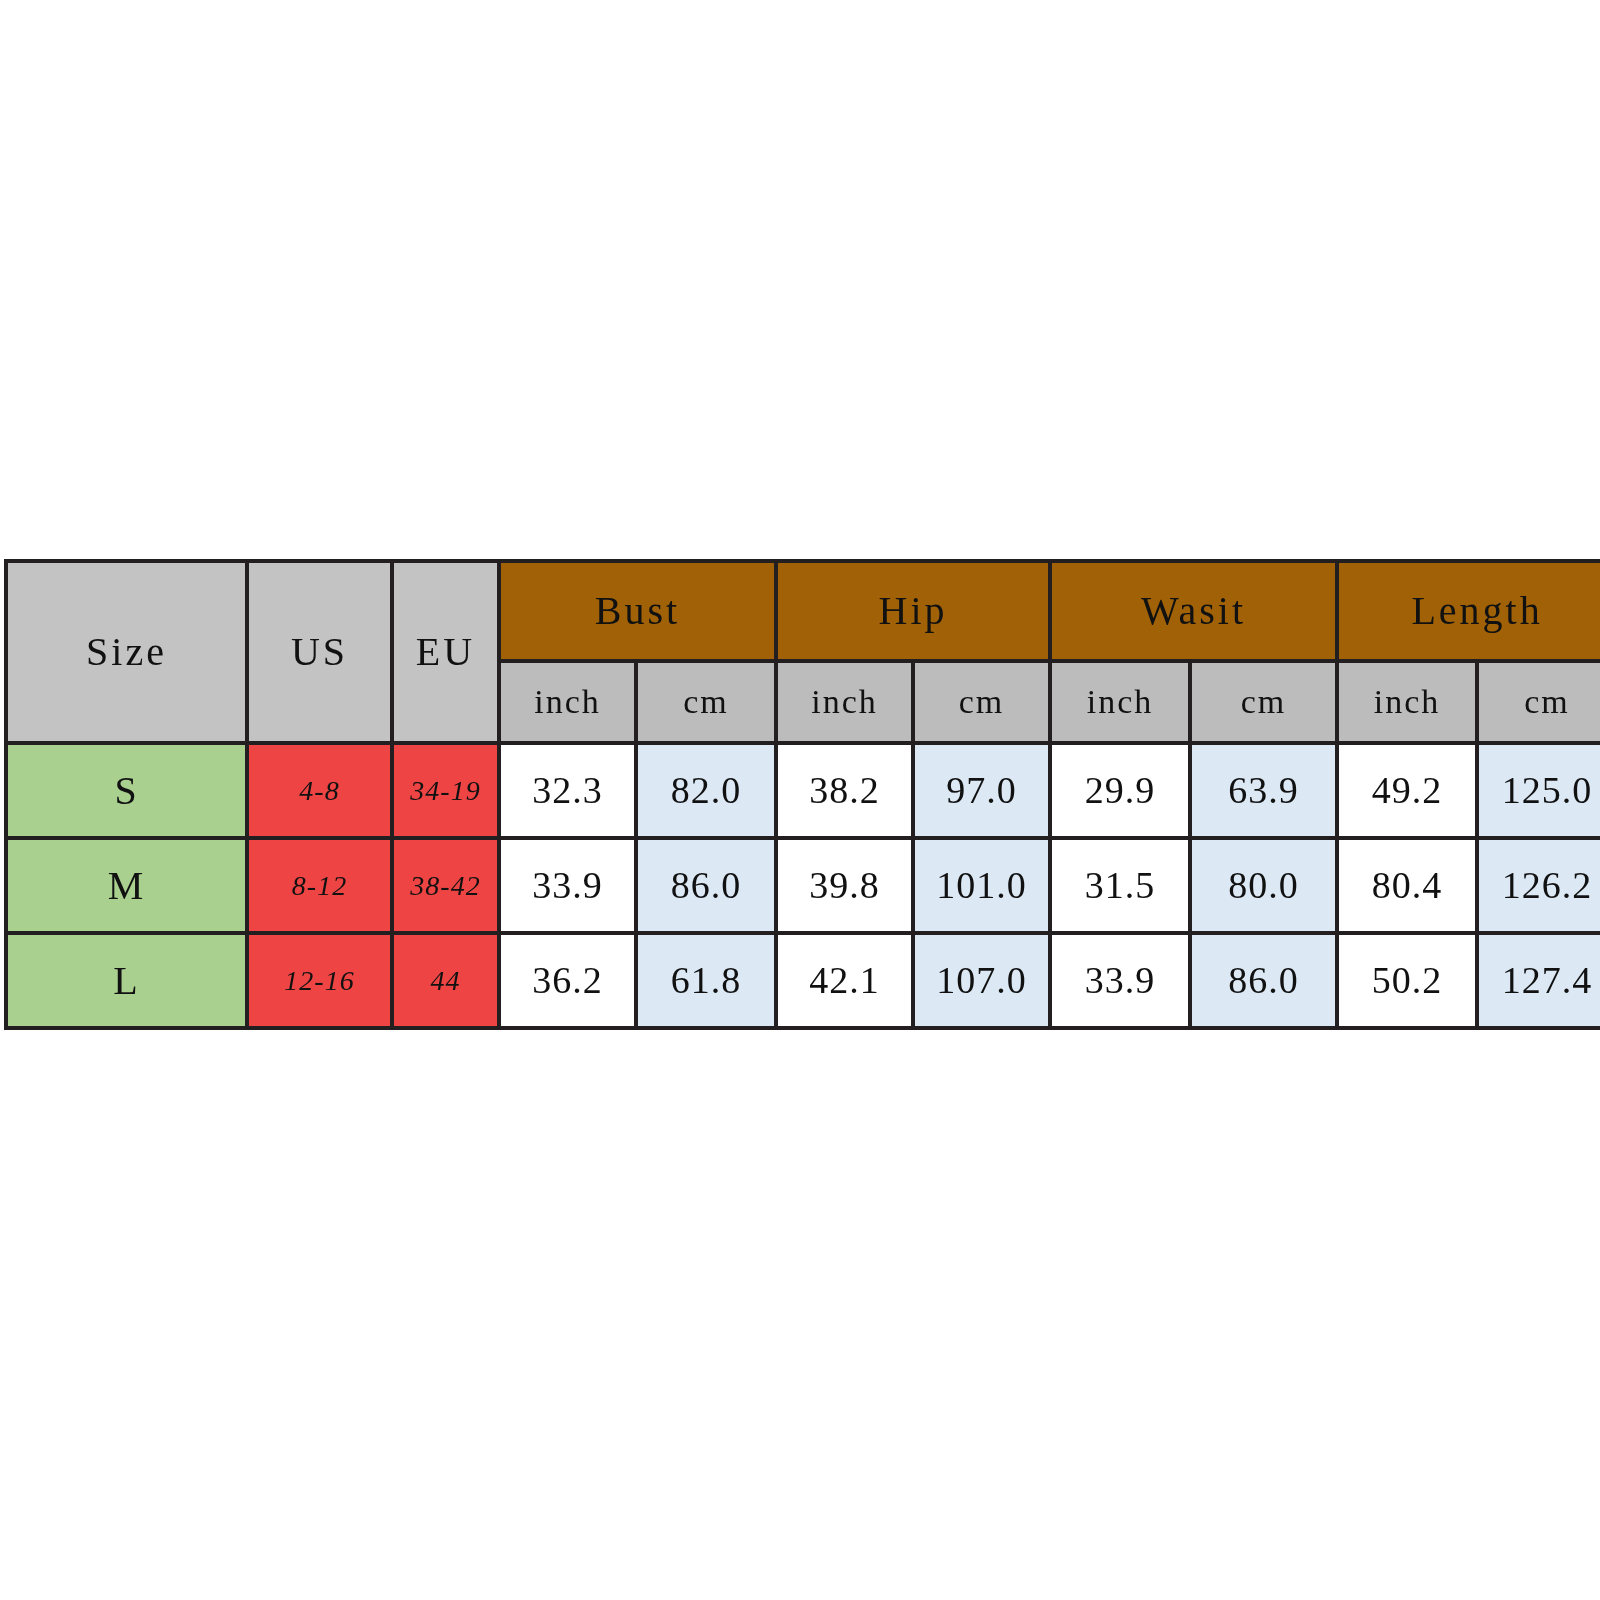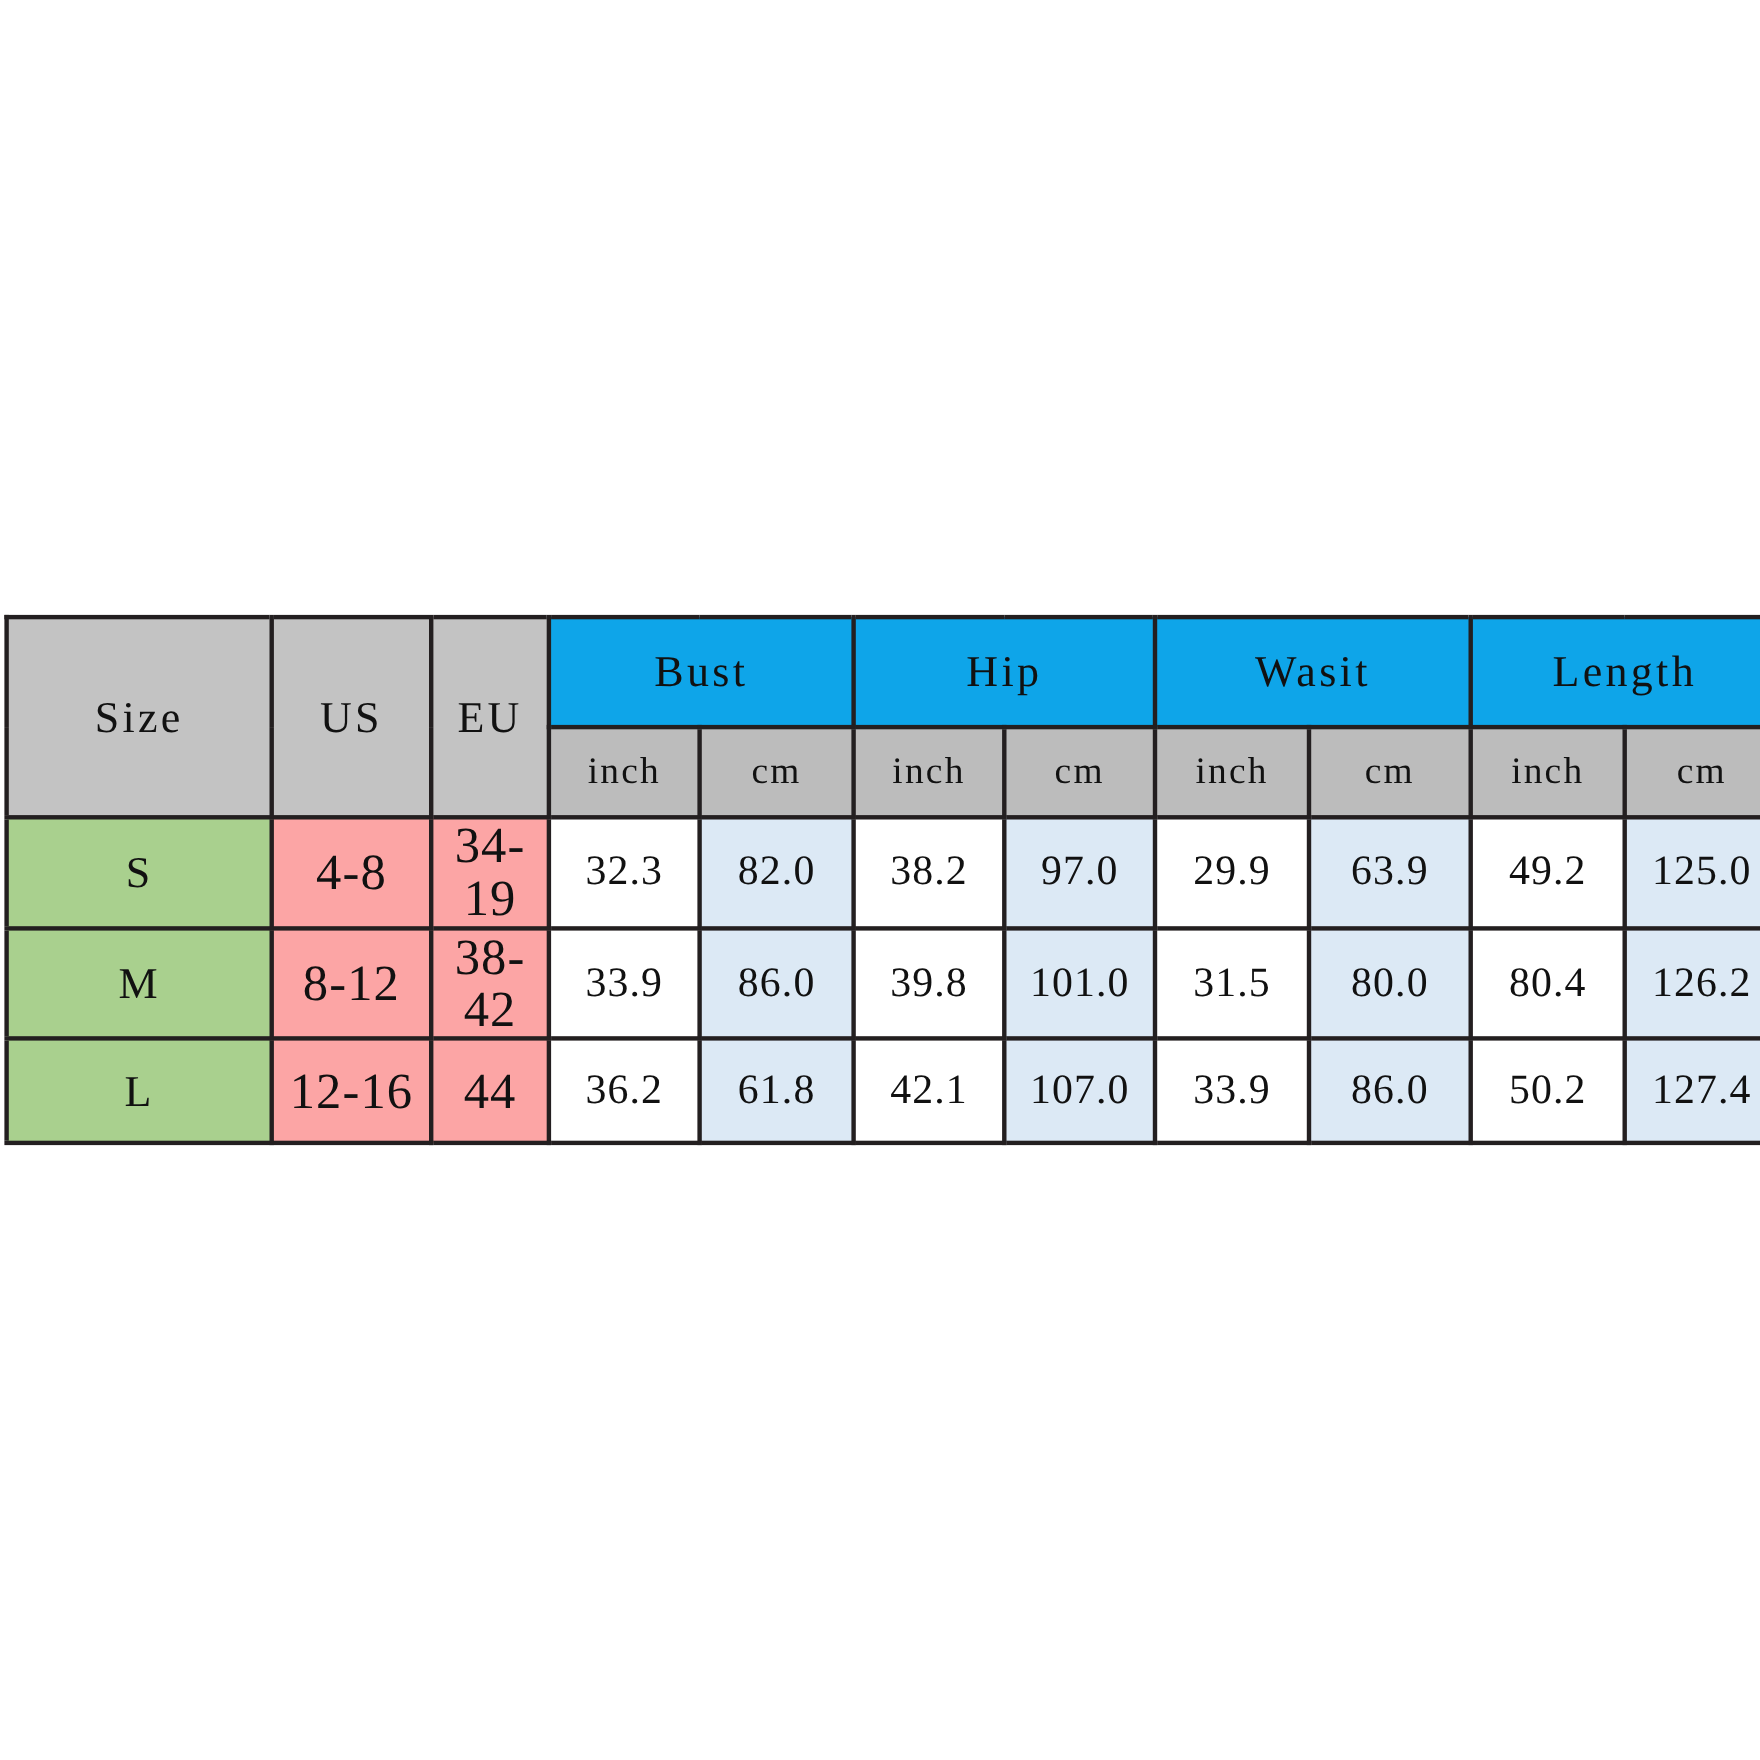--- a/index.html
+++ b/index.html
@@ -43,21 +43,21 @@
     line-height: 1.05;
   }
 
   
   .hdr-stub {
     background: #c3c3c3;
     font-size: 40px;
     letter-spacing: 3px;
   }
   .hdr-group {
-    background: #0ea5e9;
+    background: #a16207;
     font-size: 40px;
     letter-spacing: 3px;
     height: 96px;
   }
   
   .hdr-unit {
     background: #bcbcbc;
     font-size: 34px;
     font-weight: bold;
     letter-spacing: 2px;
@@ -66,22 +66,23 @@
 
   
   tbody tr { height: 95px; }
 
   .cell-size {
     background: #a9d08e;
     font-size: 40px;
     letter-spacing: 2px;
   }
   .cell-region {
-    background: #fca5a5;
-    font-size: 46px;
+    background: #ef4444;
+    font-size: 28px;
+    font-style: italic;
     font-weight: bold;
     letter-spacing: 1px;
   }
   .cell-inch {
     background: #ffffff;
     font-size: 38px;
     letter-spacing: 1px;
   }
   .cell-cm {
     background: #dce9f5;

